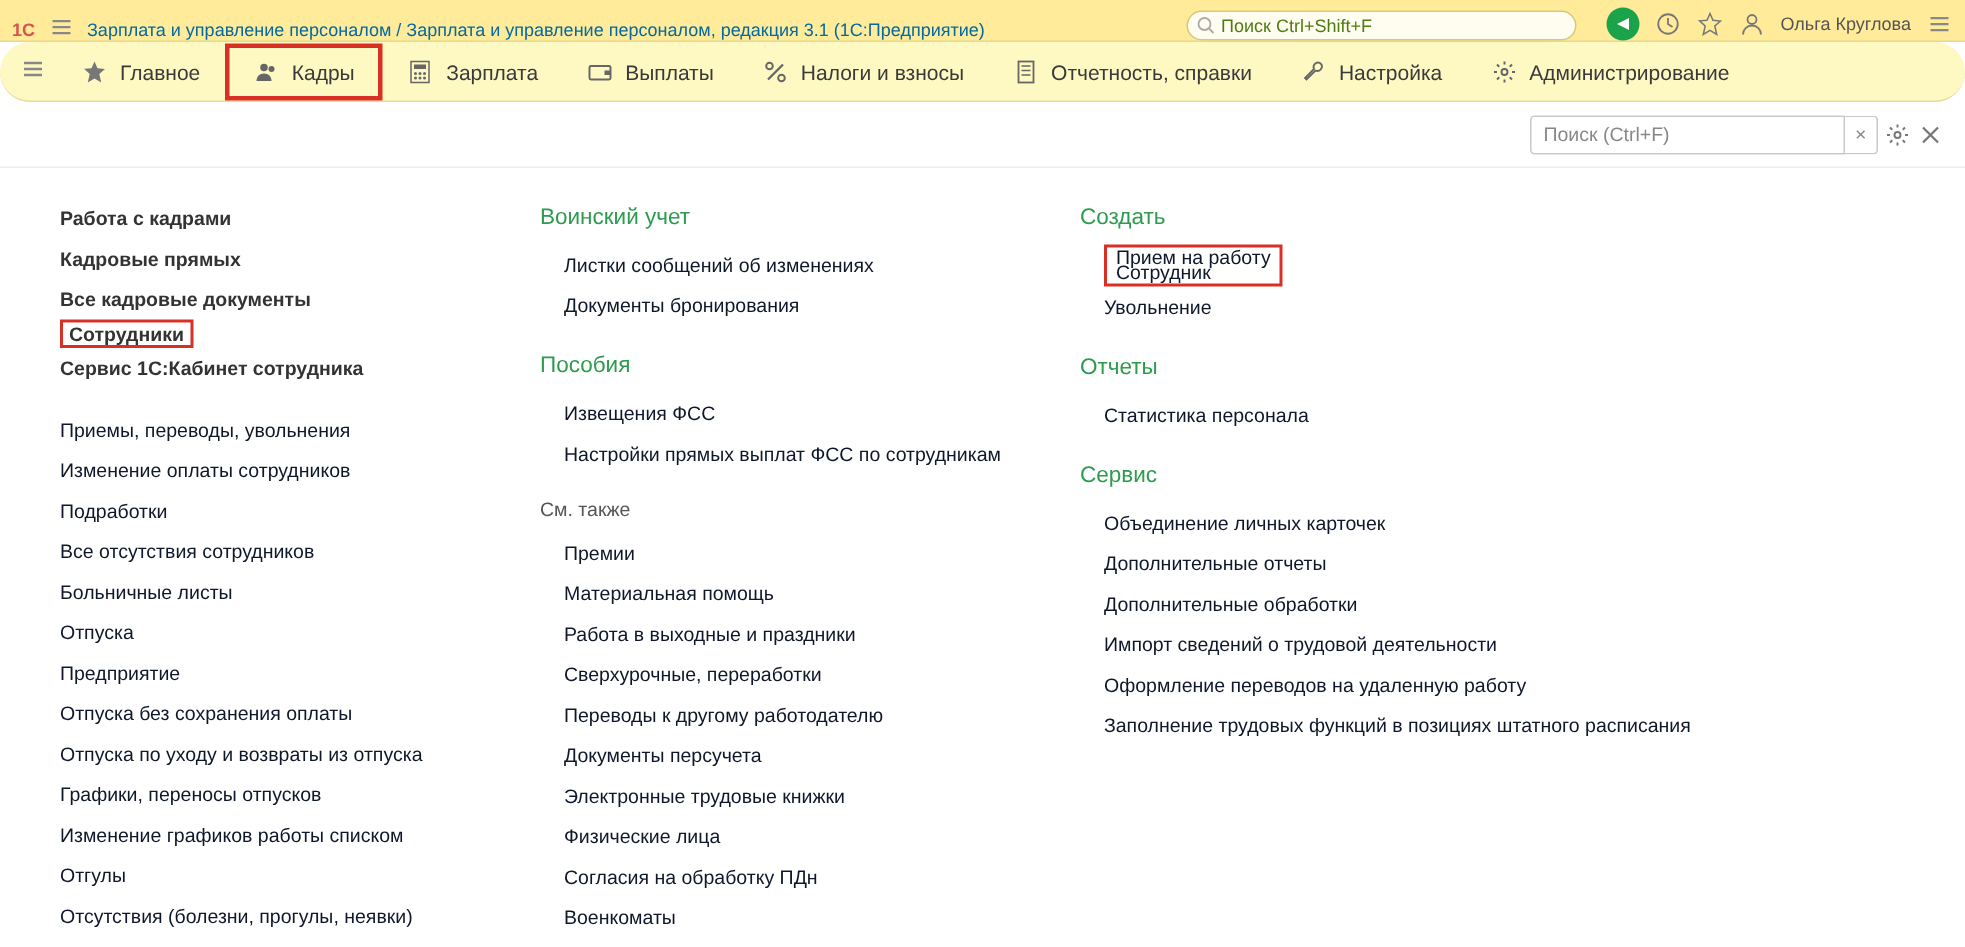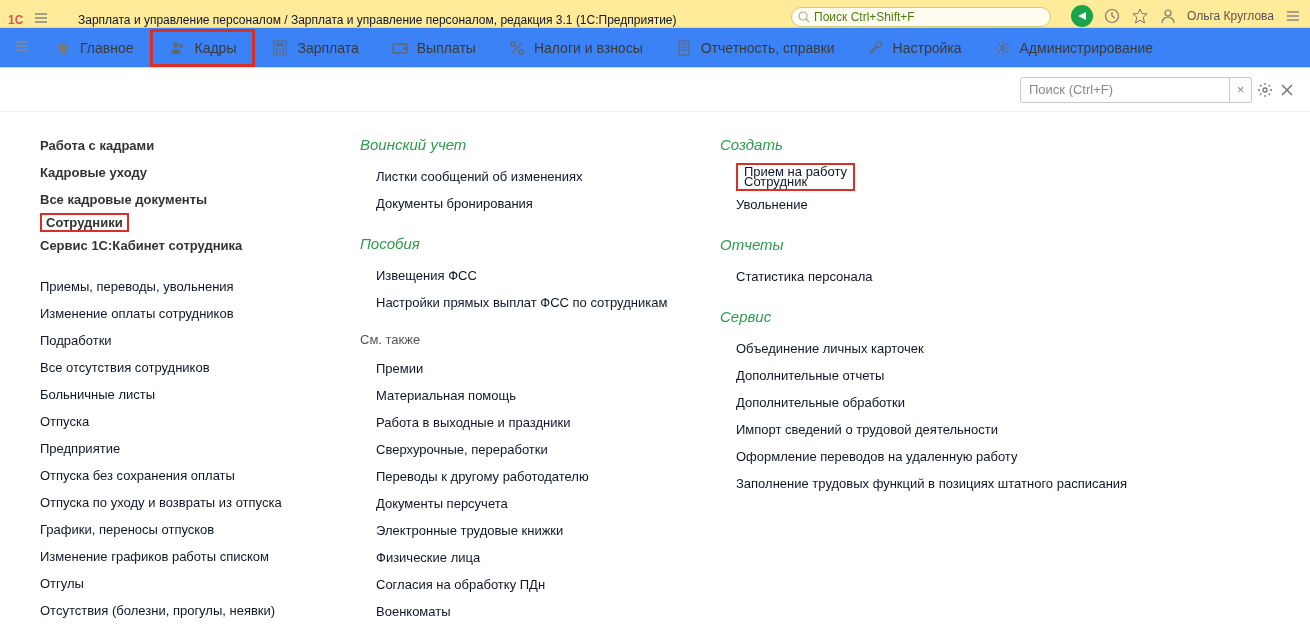--- a/index.html
+++ b/index.html
@@ -25,23 +25,22 @@
   }
   .logo-1c {
     color: #d9534f;
     font-weight: bold;
     font-size: 14px;
     display: flex;
     align-items: center;
     gap: 2px;
   }
   .title-text {
-    color: #0f172a;
+    color: #0369a1;
     font-size: 12px;
-    margin-left: 20px;
   }
   .search-global {
     margin-left: auto;
     display: flex;
     align-items: center;
     gap: 4px;
     color: #999;
     font-size: 12px;
   }
   .search-global-box {
@@ -68,26 +67,27 @@
     border-radius: 50%;
     background: #1aa34a;
     display: flex; align-items: center; justify-content: center;
     color: #fff;
   }
   .user-name { color: #555; font-size: 12px; }
 
   
   .nav-bar {
     height: 40px;
-    background: #3b82f6;
+    background: #fef9c3;
     border-bottom: 1px solid #e8da9a;
     display: flex;
     align-items: center;
     padding: 0 6px;
     gap: 0;
+    border-radius: 20px;
   }
   .nav-item {
     display: flex;
     align-items: center;
     gap: 8px;
     padding: 7px 16px;
     color: #3a3a3a;
     font-size: 14px;
     cursor: pointer;
   }
@@ -149,21 +149,20 @@
   .col-1 { width: 280px; }
   .col-2 { width: 320px; }
   .col-3 { width: 440px; }
 
   .section-head {
     color: #2e9b4f;
     font-size: 15px;
     margin-bottom: 10px;
     margin-top: 4px;
     cursor: pointer;
-    font-style: italic;
   }
   .bold-link {
     display: block;
     color: #333;
     font-weight: bold;
     font-size: 13px;
     padding: 6px 0;
     cursor: pointer;
   }
   .plain-link {
@@ -352,21 +351,21 @@
     <svg width="14" height="14" viewBox="0 0 14 14">
         <path d="M2 2l10 10M12 2L2 12" stroke="#777" stroke-width="1.5"></path>
       </svg>
   </span>
 </div>
 
 <div class="content">
 
   <div class="col col-1">
     <span class="bold-link">Работа с кадрами</span>
-    <span class="bold-link">Кадровые уходу</span>
+    <span class="bold-link">Кадровые прямых</span>
     <span class="bold-link">Все кадровые документы</span>
     <div><span class="bold-link red-box">Сотрудники</span></div>
     <span class="bold-link">Сервис 1С:Кабинет сотрудника</span>
 
     <div class="spacer-md"></div>
 
     <span class="plain-link">Приемы, переводы, увольнения</span>
     <span class="plain-link">Изменение оплаты сотрудников</span>
     <span class="plain-link">Подработки</span>
     <span class="plain-link">Все отсутствия сотрудников</span>

